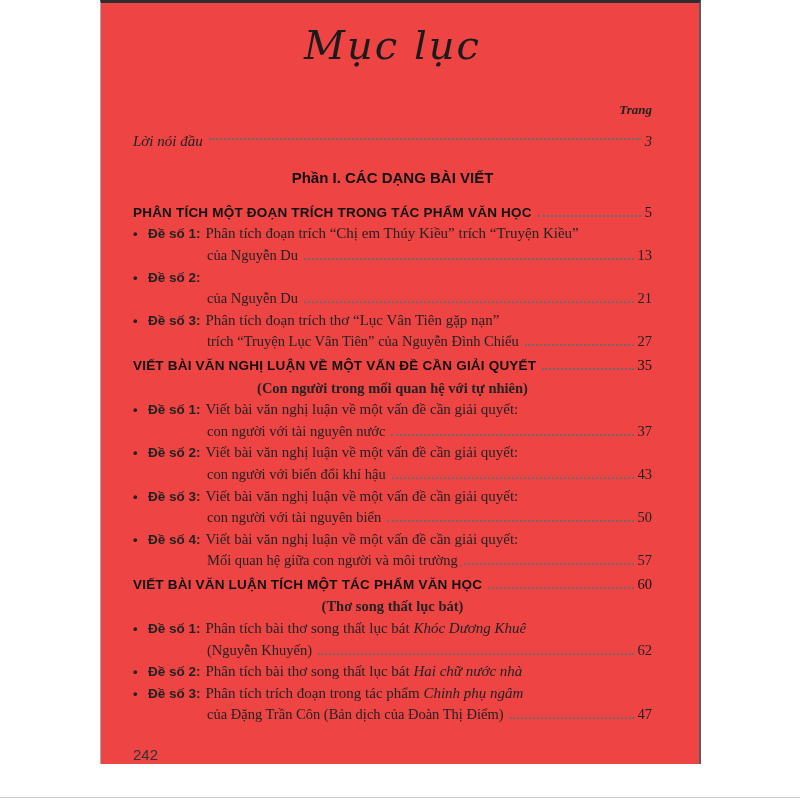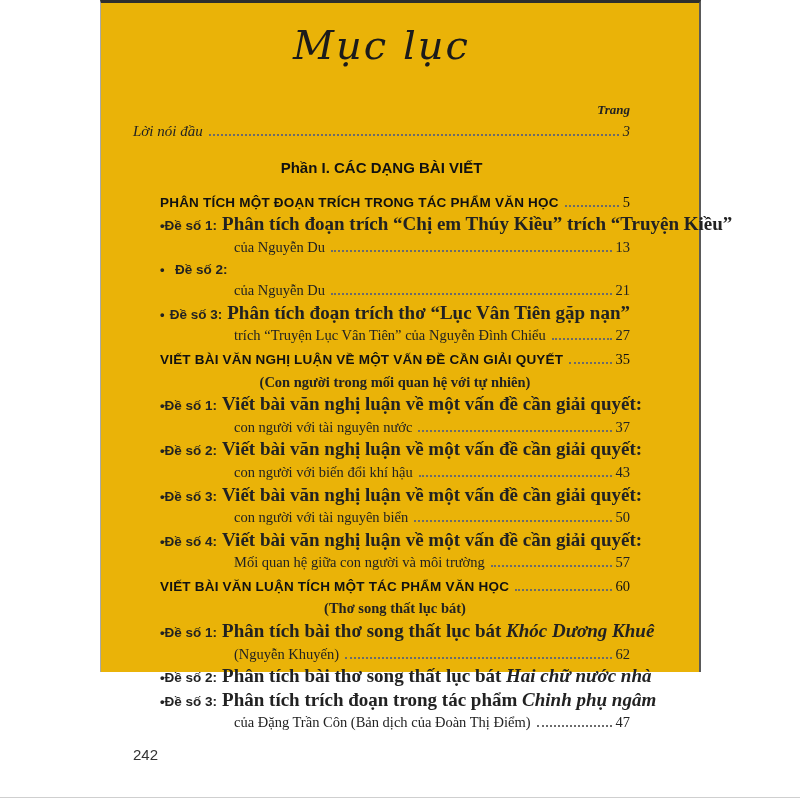--- a/index.html
+++ b/index.html
@@ -2,64 +2,64 @@
 <html><head>
 <meta charset="utf-8">
 <style>
   html,body{margin:0;padding:0;}
   body{
     width:800px;height:800px;position:relative;background:#ffffff;
     font-family:"Liberation Serif",serif;color:#222;
     -webkit-font-smoothing:antialiased;
   }
   .page{
-    position:absolute;left:100px;top:0;width:601px;height:672px;
+    position:absolute;left:100px;top:0;width:601px;height:764px;
     box-sizing:border-box;
     border-left:1px solid #a9a9a9;
     border-right:2px solid #5a5a5a;
     border-top:3px solid #2e2e2e;
-    padding:10px 69px 0 32px;
-    background:#eab308;
+    padding:10px 47px 0 32px;
+    background:#ef4444;
   }
   .bottom-hairline{position:absolute;left:0;top:797px;width:800px;height:1px;background:#cfcfcf;}
   .title{
     text-align:center;font-family:"DejaVu Serif",serif;font-style:italic;
     font-size:40px;line-height:1;margin-top:12px;height:58px;letter-spacing:2px;color:#1b1b1b;
   }
   .trang{
     text-align:right;font-weight:bold;font-style:italic;font-size:13px;
     margin-top:16px;line-height:21.6px;
   }
   .row{display:flex;align-items:baseline;}
   .leader{flex:1 1 auto;min-width:18px;border-bottom:2px dotted #6b6b6b;margin:0 4px 4px 6px;}
   .pg{white-space:nowrap;font-size:14.5px;font-family:"Liberation Serif",serif;font-weight:normal;}
-  .preface{font-style:italic;font-size:15px;line-height:21.6px;}
+  .preface{font-style:italic;font-size:15px;margin-top:10px;line-height:21.6px;align-items:center;}
   .preface .txt-pre{white-space:nowrap;}
   .part-heading{
     text-align:center;font-family:"Liberation Sans",sans-serif;font-weight:bold;
     font-size:15px;margin:15px 0 13px;line-height:21.6px;color:#111;
   }
-  .toc-section{margin-top:2px;margin-left:27px;}
+  .toc-section{margin-top:2px;}
   .sec-head{
     font-family:"Liberation Sans",sans-serif;font-weight:bold;font-size:13.5px;
     line-height:21.6px;color:#111;margin-top:2px;
   }
   .sec-title{white-space:nowrap;letter-spacing:.2px;}
   .sec-sub{
     text-align:center;font-weight:bold;font-size:14.5px;
     line-height:21.6px;margin:1px 0 0;
   }
   .entry{margin:0;}
   .l1{display:flex;align-items:baseline;font-size:14.5px;line-height:21.6px;white-space:nowrap;}
   .bullet{width:15px;font-family:"Liberation Sans",sans-serif;font-weight:bold;font-size:13px;}
   .lbl{
     font-family:"Liberation Sans",sans-serif;font-weight:bold;font-size:13.5px;
     white-space:nowrap;margin-right:5px;
   }
-  .txt{font-size:19px;font-weight:bold;}
+  .txt{font-size:15px;}
   .txt i{font-style:italic;text-align:right;}
   .l2{font-size:14.5px;line-height:21.6px;padding-left:74px;}
   .txt2{white-space:nowrap;}
   .footer-page{
     position:absolute;left:32px;top:743px;
     font-family:"Liberation Sans",sans-serif;font-size:15px;color:#333;
   }
 </style>
 </head>
 <body>

